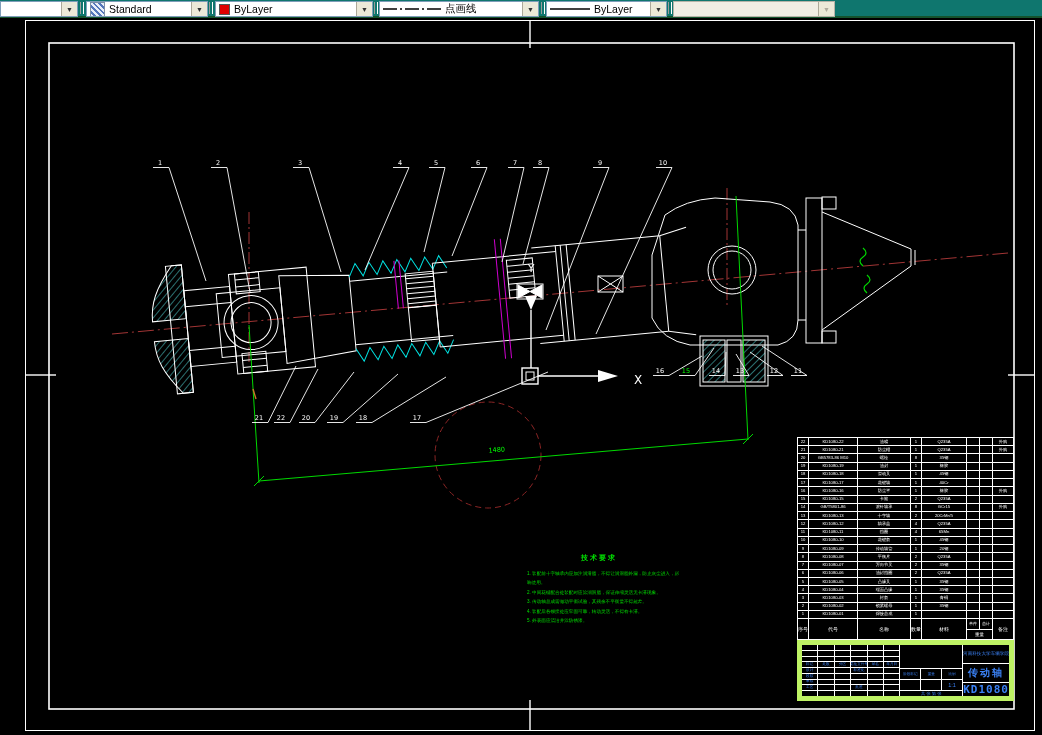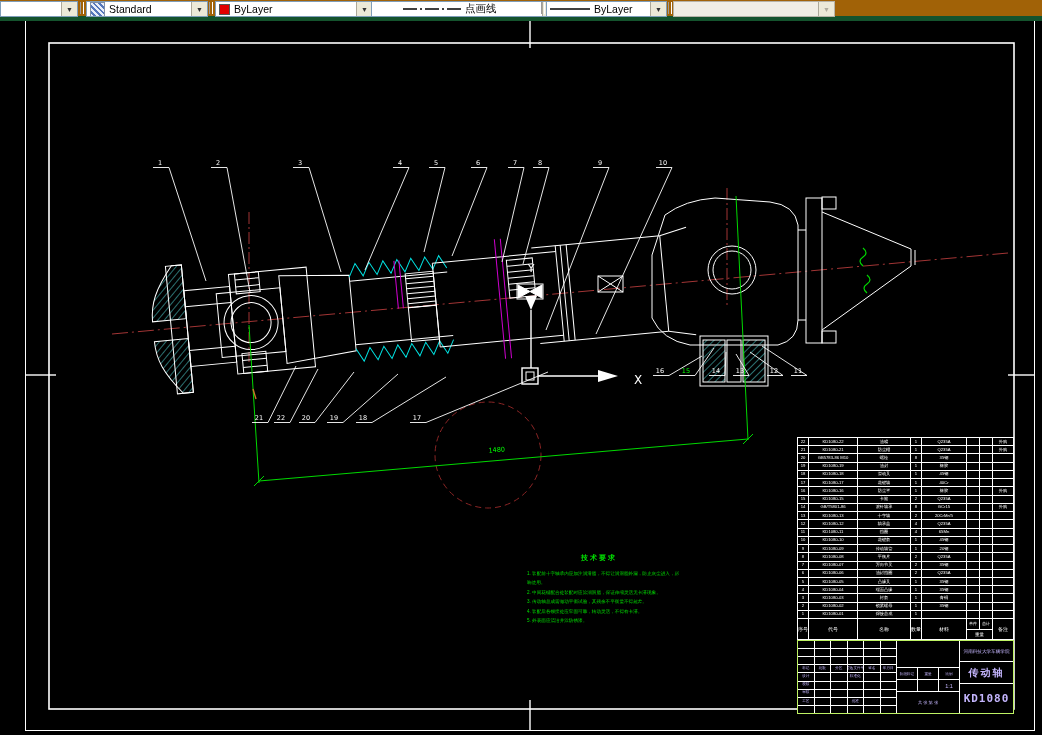--- a/index.html
+++ b/index.html
@@ -1,19 +1,19 @@
 <!DOCTYPE html>
 <html><head>
 <meta charset="utf-8">
 <style>
   html,body{margin:0;padding:0;background:#000;width:1042px;height:735px;overflow:hidden;
             font-family:"Liberation Sans",sans-serif;}
   
-  .toolbar{position:absolute;left:0;top:0;width:1042px;height:16px;background:#a16207;
-           border-bottom:5px solid #14532d;z-index:50;}
+  .toolbar{position:absolute;left:0;top:0;width:1042px;height:16px;background:#0f766e;
+           border-bottom:2px solid #14532d;z-index:50;}
   .combo{position:absolute;top:1px;height:14px;display:flex;align-items:center;background:#fff;
          border:1px solid #7f9db9;font-size:10.5px;color:#000;overflow:hidden;white-space:nowrap;}
   .combo .fld{flex:1;padding:0 3px;display:flex;align-items:center;gap:4px;overflow:hidden;}
   .combo .arw{width:15px;height:100%;background:#ece9d8;border-left:1px solid #aca899;
               display:flex;align-items:center;justify-content:center;font-size:7px;color:#333;}
   .combo.disabled{background:#f0ede4;border-color:#b6b3a8;}
   .combo.disabled .fld{color:#9b978a;margin-top:40px;}
   .combo.disabled .arw{color:#b0ac9e;}
   .swatch{width:9px;height:9px;background:#e00000;border:1px solid #555;flex:none;}
   .dimicon{width:13px;height:13px;flex:none;border:1px solid #8090a8;
@@ -37,22 +37,22 @@
   .c0{width:10px;}.c1{width:48px;}.c2{width:52px;}.c3{width:10px;}.c4{width:44px;}
   .c5{width:12px;}.c6{width:12px;}.c7{flex:1;}
   #bom-head{height:20px;flex:none;display:flex;border-top:1px solid #fff;}
   #bom-head .bc{font-size:5px;}
   .wcell{width:25px;display:flex;flex-direction:column;border-right:1px solid #fff;}
   .wcell .wtop{flex:1;display:flex;border-bottom:1px solid #fff;}
   .wcell .wtop span{flex:1;font-size:4px;display:flex;align-items:center;justify-content:center;border-right:1px solid #fff;}
   .wcell .wtop span:last-child{border-right:none;}
   .wcell .wbot{flex:1;font-size:4.5px;display:flex;align-items:center;justify-content:center;}
   
-  #tblock{left:797px;top:640px;width:217px;height:74px;border:1px solid #bef264;box-sizing:border-box;
-          display:flex;color:#c4b5fd;background:#000;}
+  #tblock{left:797px;top:640px;width:217px;height:61px;border:5px solid #bef264;box-sizing:border-box;
+          display:flex;color:#3b82f6;background:#000;}
   #tb-left{width:98px;border-right:1px solid #fff;display:flex;flex-direction:column;}
   .tb-lrow{flex:1;display:flex;border-bottom:1px solid #fff;min-height:0;}
   .tb-lrow:last-child{border-bottom:none;}
   .tb-lcell{flex:1;border-right:1px solid #fff;font-size:3.6px;line-height:1;display:flex;
             align-items:center;justify-content:center;overflow:hidden;white-space:nowrap;}
   .tb-lcell:last-child{border-right:none;}
   #tb-mid{width:62px;border-right:1px solid #fff;display:flex;flex-direction:column;}
   .tb-mrow{display:flex;border-bottom:1px solid #fff;}
   .tb-mrow:last-child{border-bottom:none;}
   .tb-mcell{flex:1;border-right:1px solid #fff;font-size:3.6px;display:flex;align-items:center;
@@ -84,21 +84,21 @@
   </div>
   <div class="tsep" style="left:209px;"></div>
   <div class="combo" style="left:215px;width:156px;">
     <div class="fld">
       <span class="swatch"></span>
       <span>ByLayer</span>
     </div>
     <div class="arw">▼</div>
   </div>
   <div class="tsep" style="left:374px;"></div>
-  <div class="combo" style="left:371px;width:158px;padding-left:28px;">
+  <div class="combo" style="left:379px;width:158px;">
     <div class="fld">
       <svg width="58" height="6">
         <line x1="0" y1="3" x2="58" y2="3" stroke="#000" stroke-width="1.4" stroke-dasharray="14 3 2 3"></line>
       </svg>
       <span>点画线</span>
     </div>
     <div class="arw">▼</div>
   </div>
   <div class="tsep" style="left:541px;"></div>
   <div class="combo" style="left:546px;width:119px;">

